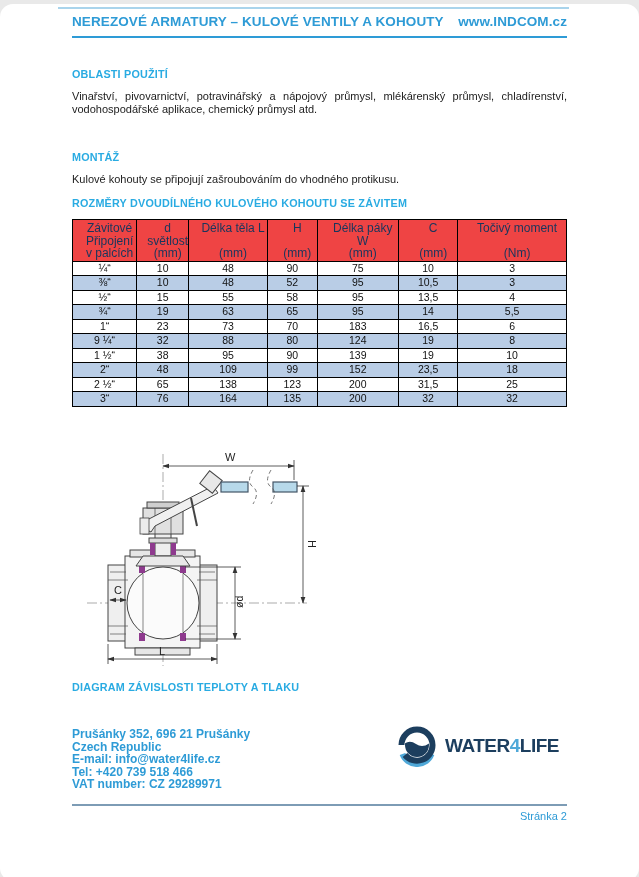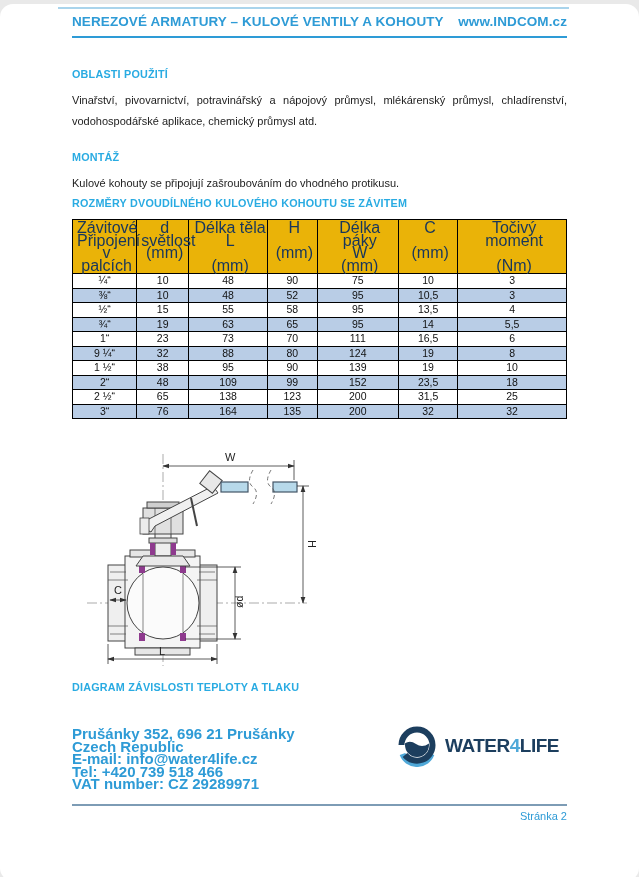--- a/index.html
+++ b/index.html
@@ -5,36 +5,36 @@
   html,body{margin:0;padding:0;background:#e9e9e9;}
   .page{position:relative;width:639px;height:877px;background:#ffffff;margin:4px auto;
         font-family:"Liberation Sans", sans-serif;overflow:hidden;border-radius:13px;}
 
   .topline{position:absolute;left:58px;right:70px;top:3px;height:2px;background:#a9d4ec;}
   .hdr{position:absolute;left:72px;right:72px;top:10px;display:flex;justify-content:space-between;
        color:#2e9bd6;font-weight:bold;font-size:13.5px;letter-spacing:.1px;}
   .hdr-rule{position:absolute;left:72px;right:72px;top:32px;height:2px;background:#2e9bd6;}
 
   .sec-heading{position:absolute;left:72px;color:#29abe2;font-size:10.8px;font-weight:600;letter-spacing:.2px;}
-  .body-text{position:absolute;left:72px;width:495px;color:#1c1c1c;font-size:11px;line-height:21px;
+  .body-text{position:absolute;left:72px;width:495px;color:#1c1c1c;font-size:11px;line-height:13px;
              text-align:justify;font-weight:500;}
 
   .tablewrap{position:absolute;left:72px;top:215px;width:495px;}
   table.dim{border-collapse:collapse;width:100%;table-layout:fixed;}
   table.dim th, table.dim td{border:1px solid #000;text-align:center;padding:0;}
-  table.dim th{background:#eab308;color:#17365d;font-weight:normal;font-size:16px;line-height:12.5px;
-               padding:2px 0 1px 4px;vertical-align:top;}
+  table.dim th{background:#ef4444;color:#17365d;font-weight:normal;font-size:12px;line-height:12.5px;
+               padding:2px 0 1px 10px;vertical-align:top;}
   table.dim td{font-size:10.5px;color:#111;height:13.5px;line-height:13.5px;}
   table.dim tr.alt td{background:#b9cde6;}
 
   .note{position:absolute;left:72px;top:411px;width:500px;color:#29abe2;font-size:10.8px;font-weight:bold;}
 
   .drawing{position:absolute;left:85px;top:442px;}
 
-  .footer-block{position:absolute;left:72px;top:724px;color:#2e9bd6;font-size:15px;line-height:12.6px;font-weight:600;}
+  .footer-block{position:absolute;left:72px;top:724px;color:#2e9bd6;font-size:12px;line-height:12.6px;font-weight:600;}
 
   .logo{position:absolute;left:396px;top:721px;display:flex;align-items:center;gap:7px;}
   .logo-text{font-size:19px;font-weight:bold;color:#1c3e5e;letter-spacing:-0.5px;}
   .logo-text .four{color:#4fa8d8;}
 
   .foot-rule{position:absolute;left:72px;right:72px;top:800px;height:2px;background:#7d9cb5;}
   .page-num{position:absolute;right:72px;top:806px;color:#2e9bd6;font-size:11px;}
 
   svg text{font-family:"Liberation Sans", sans-serif;}
 </style>
@@ -116,21 +116,21 @@
             <td>65</td>
             <td>95</td>
             <td>14</td>
             <td>5,5</td>
           </tr>
           <tr>
             <td>1“</td>
             <td>23</td>
             <td>73</td>
             <td>70</td>
-            <td>111</td>
+            <td>183</td>
             <td>16,5</td>
             <td>6</td>
           </tr>
           <tr class="alt">
             <td>9 ¼“</td>
             <td>32</td>
             <td>88</td>
             <td>80</td>
             <td>124</td>
             <td>19</td>

